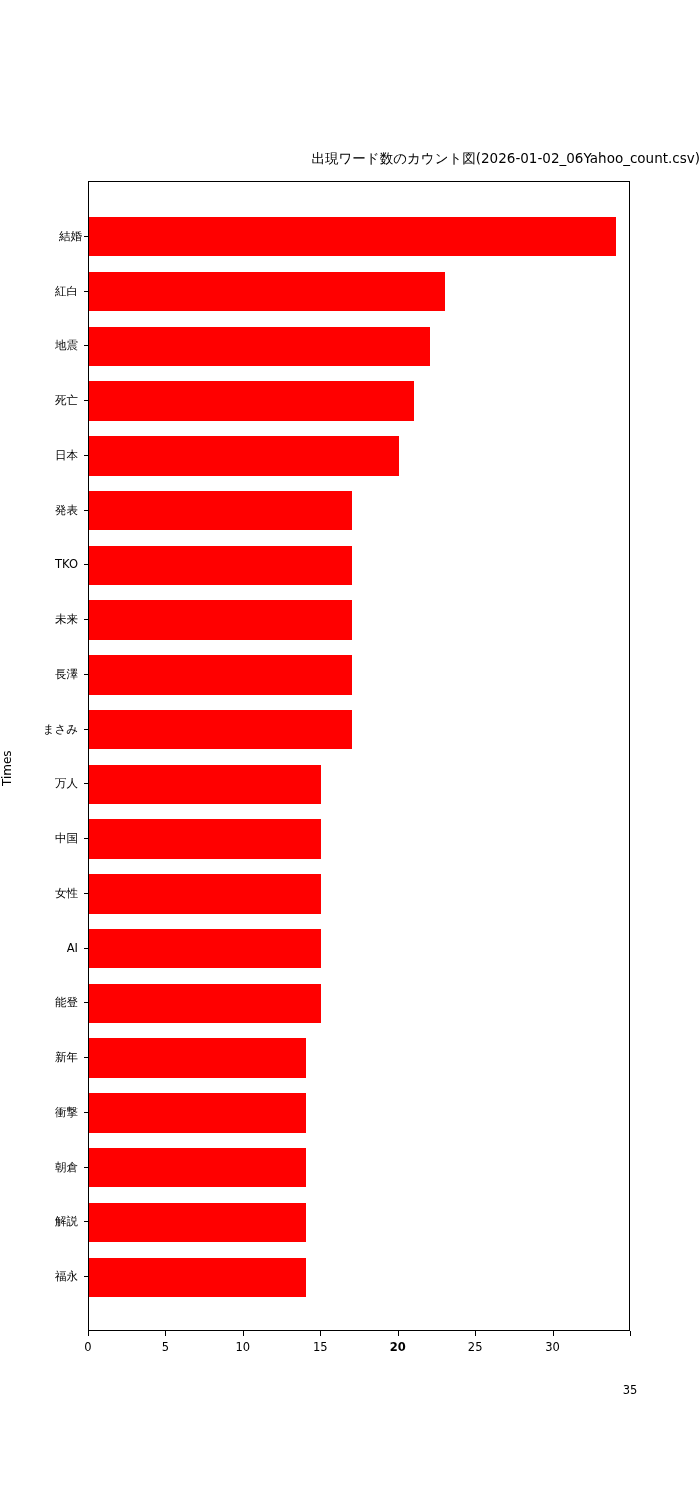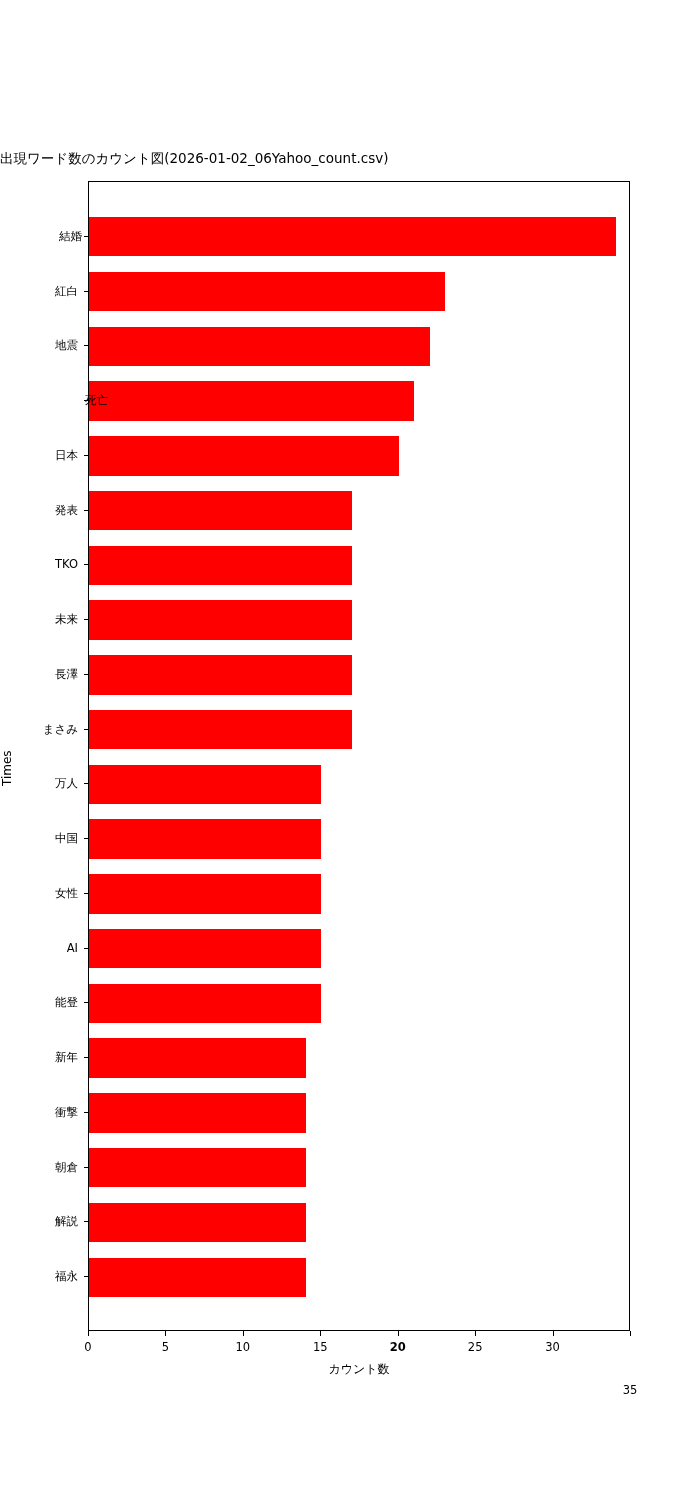--- a/index.html
+++ b/index.html
@@ -23,21 +23,21 @@
     height: 1500px;
     background: #ffffff;
   }
 
   
   #chart-title {
     position: absolute;
     left: 0;
     top: 150px;
     width: 700px;
-    text-align: left;
+    text-align: right;
     font-size: 13.5px;
     color: #000000;
     white-space: nowrap;
     line-height: 16px;
   }
 
   
   #plot-area {
     position: absolute;
     left: 88px;
@@ -157,21 +157,21 @@
   </div>
 
   <div id="y-axis-decor">
       <div class="y-tick" style="top: 235.762px;"></div>
       <div class="y-label" style="left: 4px; width: 78px; right: auto; top: 229.762px;">結婚</div>
       <div class="y-tick" style="top: 290.524px;"></div>
       <div class="y-label" style="left: 0px; width: 78px; right: auto; top: 284.524px;">紅白</div>
       <div class="y-tick" style="top: 345.286px;"></div>
       <div class="y-label" style="left: 0px; width: 78px; right: auto; top: 339.286px;">地震</div>
       <div class="y-tick" style="top: 400.048px;"></div>
-      <div class="y-label" style="left: 0px; width: 78px; right: auto; top: 394.048px; padding-left: 30px;">死亡</div>
+      <div class="y-label" style="left: 0px; width: 78px; right: auto; top: 394.048px;">死亡</div>
       <div class="y-tick" style="top: 454.81px;"></div>
       <div class="y-label" style="left: 0px; width: 78px; right: auto; top: 448.81px;">日本</div>
       <div class="y-tick" style="top: 509.571px;"></div>
       <div class="y-label" style="left: 0px; width: 78px; right: auto; top: 503.571px;">発表</div>
       <div class="y-tick" style="top: 564.333px;"></div>
       <div class="y-label" style="left: 0px; width: 78px; right: auto; top: 558.333px;">TKO</div>
       <div class="y-tick" style="top: 619.095px;"></div>
       <div class="y-label" style="left: 0px; width: 78px; right: auto; top: 613.095px;">未来</div>
       <div class="y-tick" style="top: 673.857px;"></div>
       <div class="y-label" style="left: 0px; width: 78px; right: auto; top: 667.857px;">長澤</div>
@@ -210,17 +210,16 @@
       <div class="x-tick" style="left: 397.714px;"></div>
       <div class="x-label" style="left: 377.714px; font-weight: bold;">20</div>
       <div class="x-tick" style="left: 475.143px;"></div>
       <div class="x-label" style="left: 455.143px;">25</div>
       <div class="x-tick" style="left: 552.571px;"></div>
       <div class="x-label" style="left: 532.571px;">30</div>
       <div class="x-tick" style="left: 630px;"></div>
       <div class="x-label" style="left: 610px; margin-top: 43px;">35</div>
     </div>
 
-  <div id="x-axis-title">カウント数</div>
 
   <div id="y-axis-title">Times</div>
 
 </div>
 
 </body></html>

